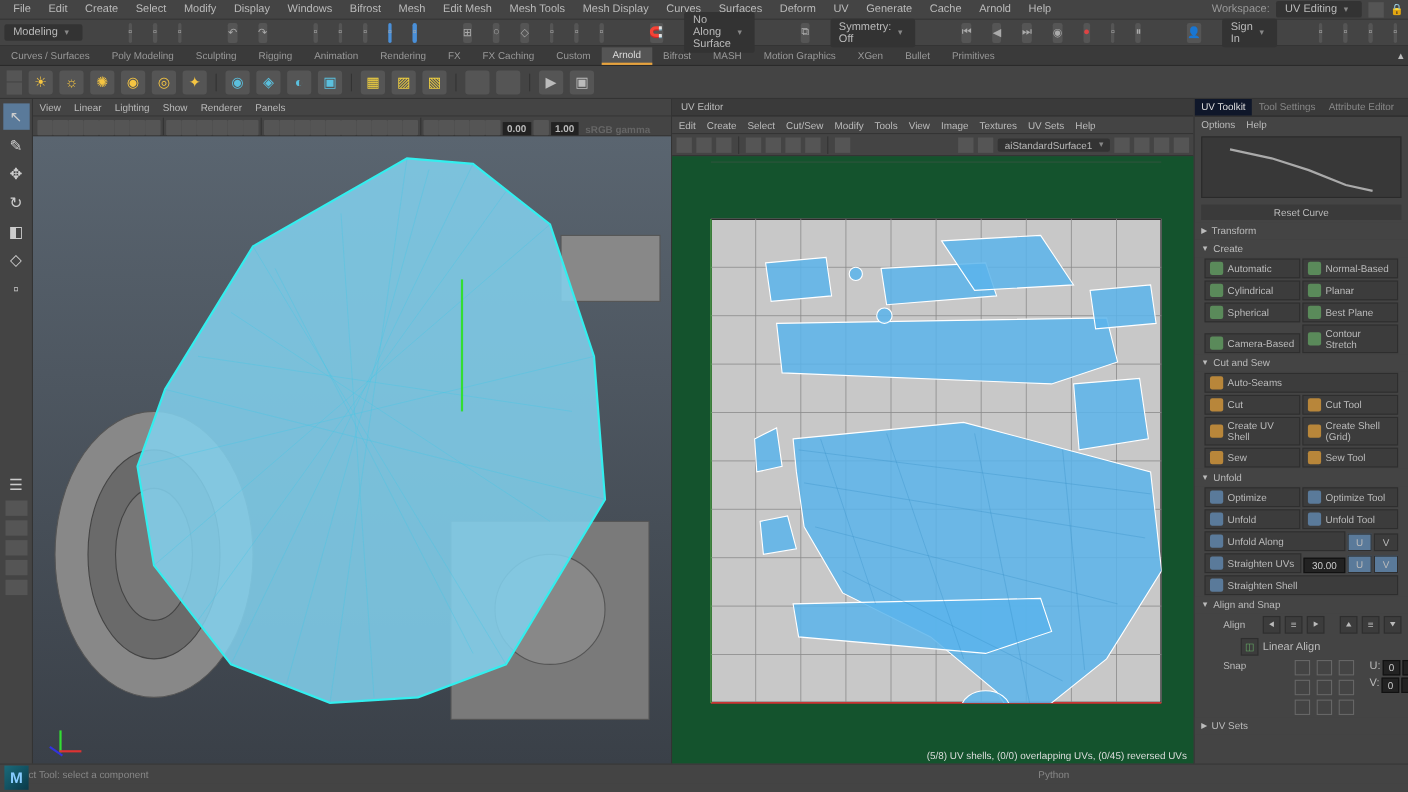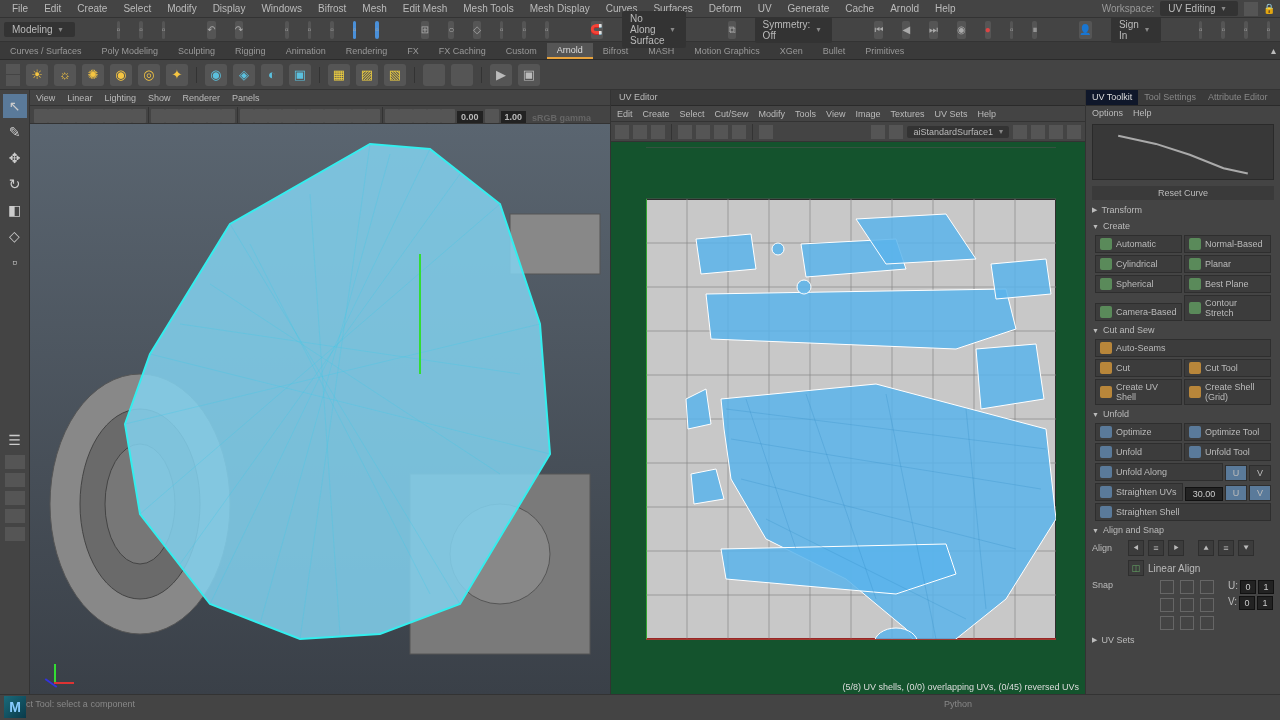--- a/index.html
+++ b/index.html
@@ -62,21 +62,21 @@
 .btn-row { display:flex; padding:1px 9px; gap:2px;align-items:flex-end; }
 .tk-btn { flex:1; display:flex; align-items:center; gap:4px; padding:2px 4px; background:#3c3c3c; font-size:9px; border:1px solid #2e2e2e; }
 .tk-btn .ico { width:12px; height:12px; background:#666; border-radius:2px; flex-shrink:0; }
 .tk-btn .ico.g { background:#5a8a5a; }
 .tk-btn .ico.b { background:#5a7a9a; }
 .tk-btn .ico.o { background:#b8863a; }
 .tk-btn.mini { flex:0 0 22px; justify-content:center; padding:2px; }
 .tk-btn.sel { background:#5a7a9a; }
 .tk-input { width:38px; background:#222; border:1px solid #111; color:#ccc; font-size:9px; padding:1px 2px; text-align:center; }
 .align-row { display:flex; padding:2px 6px; gap:4px; align-items:center; }
-.align-lbl { font-size:9px; width:32px; }
+.align-lbl { font-size:9px; width:32px;margin-left:20px; }
 .align-btn { width:16px; height:16px; background:#3c3c3c; border:1px solid #2e2e2e; display:flex; align-items:center; justify-content:center; font-size:9px; }
 .snap-grid { display:grid; grid-template-columns:repeat(3,16px); gap:4px; margin-left:40px; }
 .snap-cell { width:14px; height:14px; border:1px solid #666; }
 .statusbar { background:#444; height:18px; display:flex; align-items:center; padding:0 8px; font-size:9px; color:#888; border-top:1px solid #333; }
 .statusbar .lang { margin-left:auto; margin-right:300px; }
 </style>
 </head>
 <body>
 
 <div class="menubar">
@@ -494,20 +494,30 @@
     <div class="btn-row">
         <div class="tk-btn">
           <div class="ico o"></div>
           <span>Create UV Shell</span>
         </div>
         <div class="tk-btn">
           <div class="ico o"></div>
           <span>Create Shell (Grid)</span>
         </div>
       </div>
+    <div class="btn-row">
+        <div class="tk-btn">
+          <div class="ico o"></div>
+          <span>Sew</span>
+        </div>
+        <div class="tk-btn">
+          <div class="ico o"></div>
+          <span>Sew Tool</span>
+        </div>
+      </div>
 
     <div class="section-hdr">
         <span class="tri">▼</span>
         <span>Unfold</span>
       </div>
     <div class="btn-row">
         <div class="tk-btn">
           <div class="ico b"></div>
           <span>Optimize</span>
         </div>

